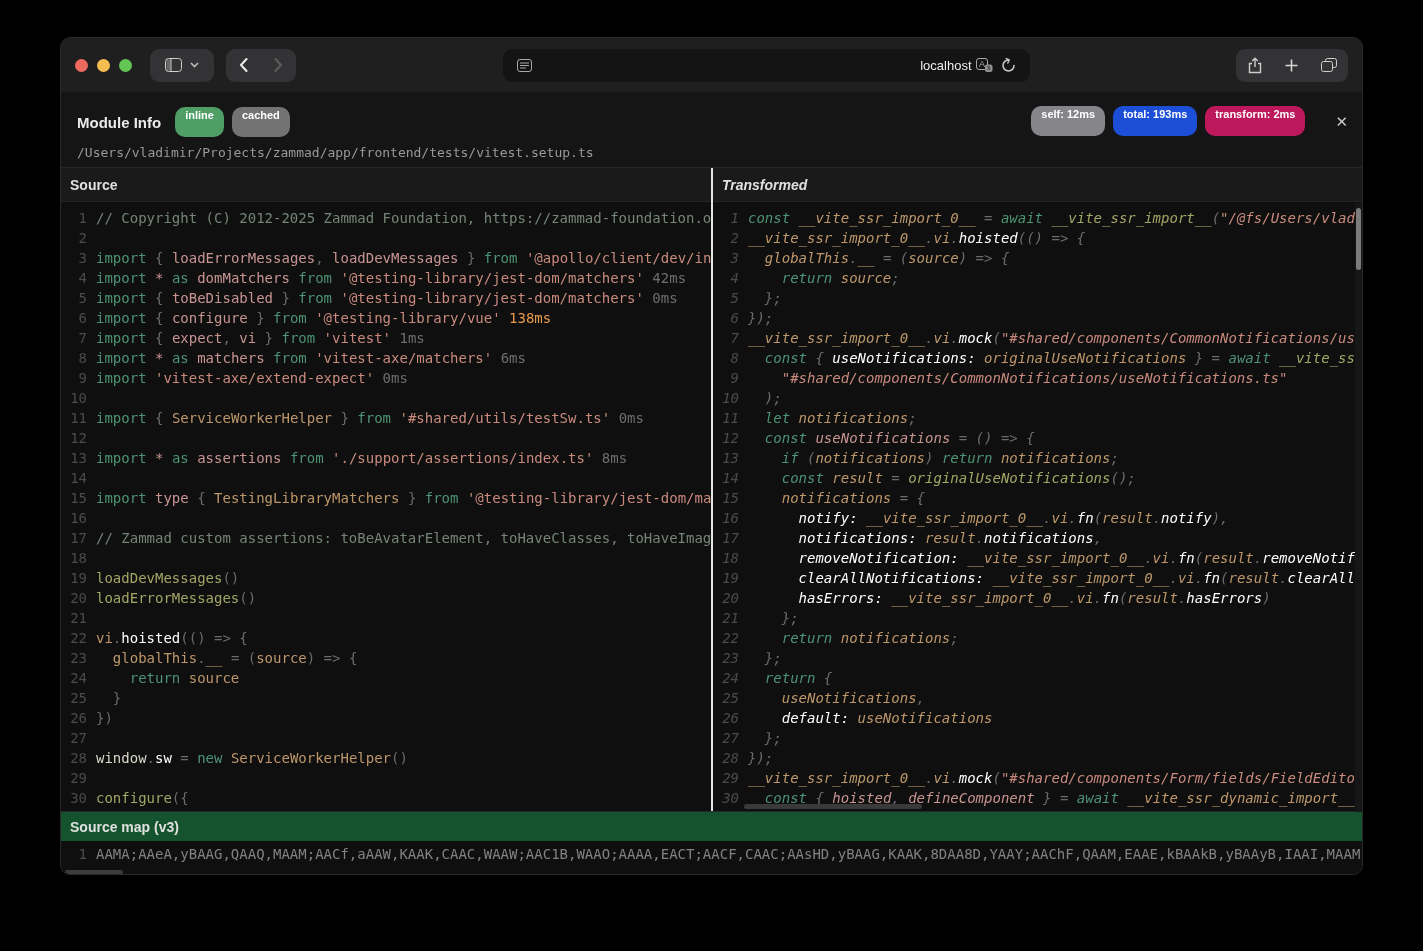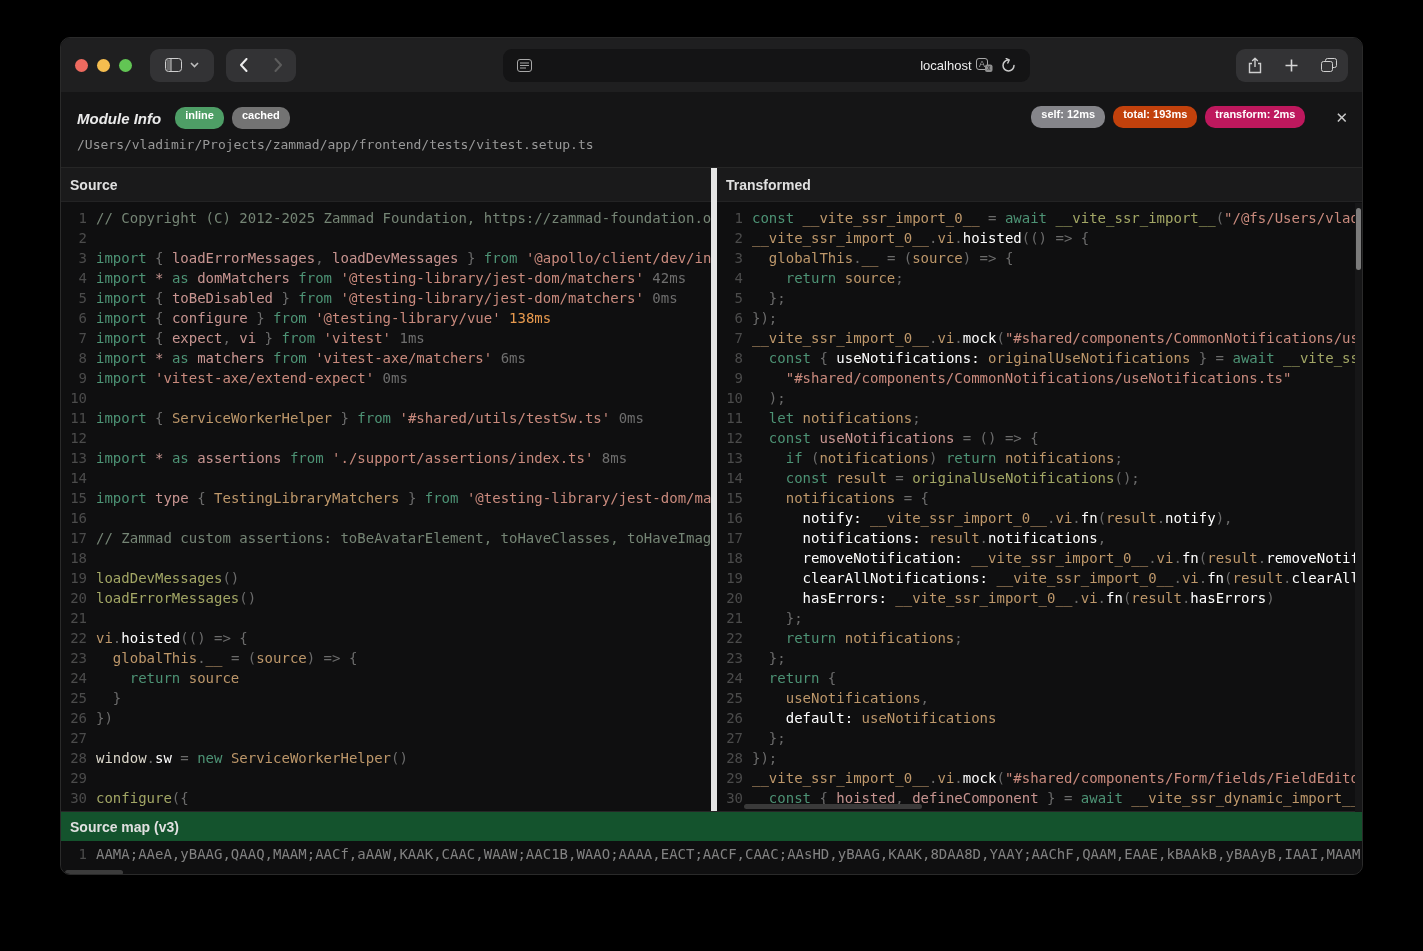--- a/index.html
+++ b/index.html
@@ -24,33 +24,33 @@
     display:flex; align-items:center; padding:0 10px; margin:0 auto; }
   .urlbar .url-text { flex:1; text-align:right; color:#ededed; font-size:13px; }
   .icon-btn { background:none; border:none; display:flex; align-items:center;
     justify-content:center; padding:0 4px; }
   .rightgroup { width:112px; gap:0; }
   .rightgroup .icon-btn { flex:1; height:100%; }
 
   
   .module-header { height:75px; background:#151516; padding:15px 16px 0 16px; position:relative; }
   .title-row { display:flex; align-items:center; gap:10px; }
-  .m-title { font-size:15px; font-weight:700; color:#eaeaea; margin-right:4px;font-style:italic; }
-  .badge { font-size:11px; font-weight:700; color:#fff; padding:3px 10px 8px;
+  .m-title { font-size:15px; font-weight:700; color:#eaeaea; margin-right:4px; }
+  .badge { font-size:11px; font-weight:700; color:#fff; padding:3px 10px 16px;
     border-radius:10px; line-height:1; }
   .m-path { margin-top:8px; font-family:"DejaVu Sans Mono", monospace;
     font-size:13px; color:#999; }
   .m-right { position:absolute; right:14px; top:14px; display:flex; gap:22px; align-items:center; }
   .close-btn { background:none; border:none; color:#c9c9c9; font-size:15px;
     margin-left:8px; cursor:default; line-height:1; }
 
   
   .panes { height:644px; border-top:1px solid #262626; display:flex; position:relative; }
   .pane { width:650px; }
-  .pane.right { width:707px; border-left:6px solid #e5e5e5; }
+  .pane.right { width:707px; border-left:2px solid #e5e5e5;font-style:italic; }
   .pane-title { height:34px; line-height:34px; padding-left:9px; font-size:14px;
     font-weight:700; color:#e0e0e0; background:#1a1a1b; border-bottom:1px solid #232324; }
   .code { height:609px; background:#0f0f10; overflow:hidden; padding-top:6px; }
   .line { display:flex; height:20px; white-space:pre; overflow:hidden;
     font-family:"DejaVu Sans Mono", monospace; font-size:14px; line-height:20px; }
   .ln { width:26px; flex:none; text-align:right; color:#4b4b4b; margin-right:9px; }
   .lc { flex:none; }
   .tk-k{color:#4d9375}.tk-s{color:#c98a7d}.tk-i{color:#c79490}.tk-t{color:#bd976a}
   .tk-f{color:#a2a665}.tk-r{color:#ffffff}.tk-c{color:#758575}.tk-p{color:#6b6b6b}
   .tk-w{color:#dbd7ca}.tk-g{color:#6e6e6e}.tk-o{color:#e89a4e}
@@ -172,21 +172,21 @@
       <span class="m-title">Module Info</span>
       <span style="display:flex;gap:8px">
           <span class="badge" style="background: rgb(78, 158, 102);">inline</span>
           <span class="badge" style="background: #737373;">cached</span>
         </span>
     </div>
     <div class="m-path">/Users/vladimir/Projects/zammad/app/frontend/tests/vitest.setup.ts</div>
     <div class="m-right">
       <span style="display:flex;gap:8px">
           <span class="badge" style="background: rgb(133, 133, 138);">self: 12ms</span>
-          <span class="badge" style="background: #c2410c;">total: 193ms</span>
+          <span class="badge" style="background: #1d4ed8;">total: 193ms</span>
           <span class="badge" style="background: #be185d;">transform: 2ms</span>
         </span>
       <button class="close-btn">✕</button>
     </div>
   </div>
 
   <div class="panes">
     <div class="pane">
       <div class="pane-title">Source</div>
       <div class="code">

